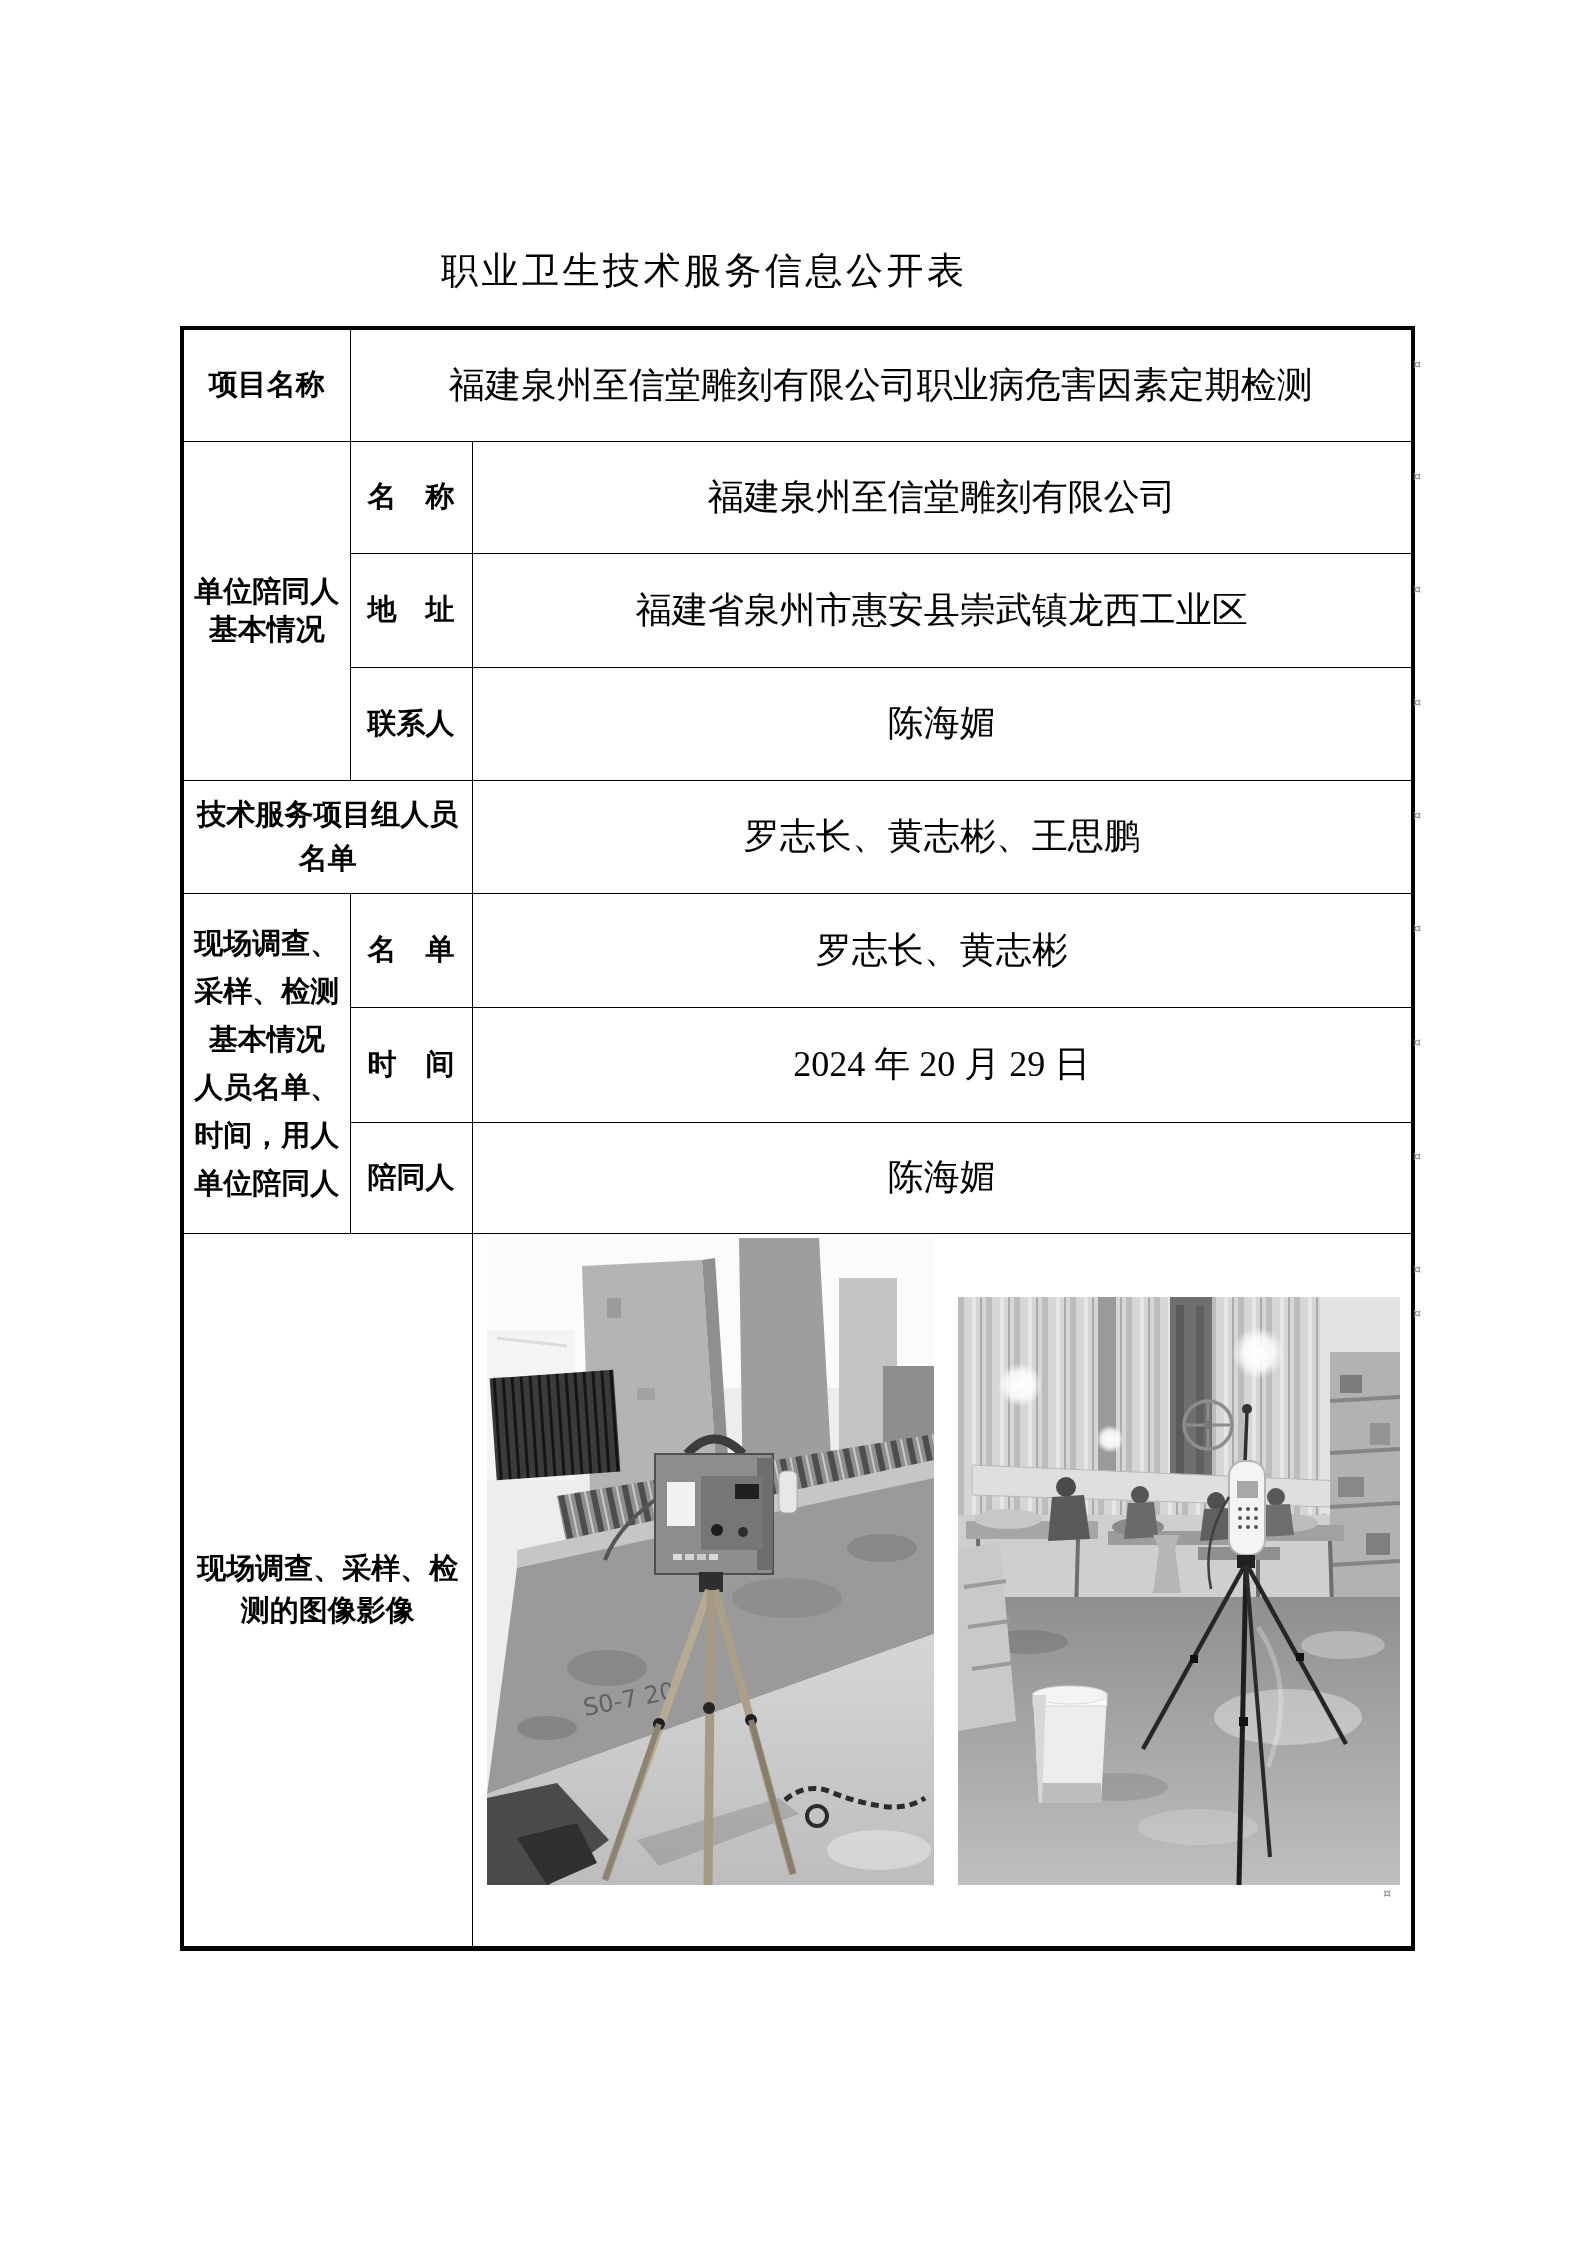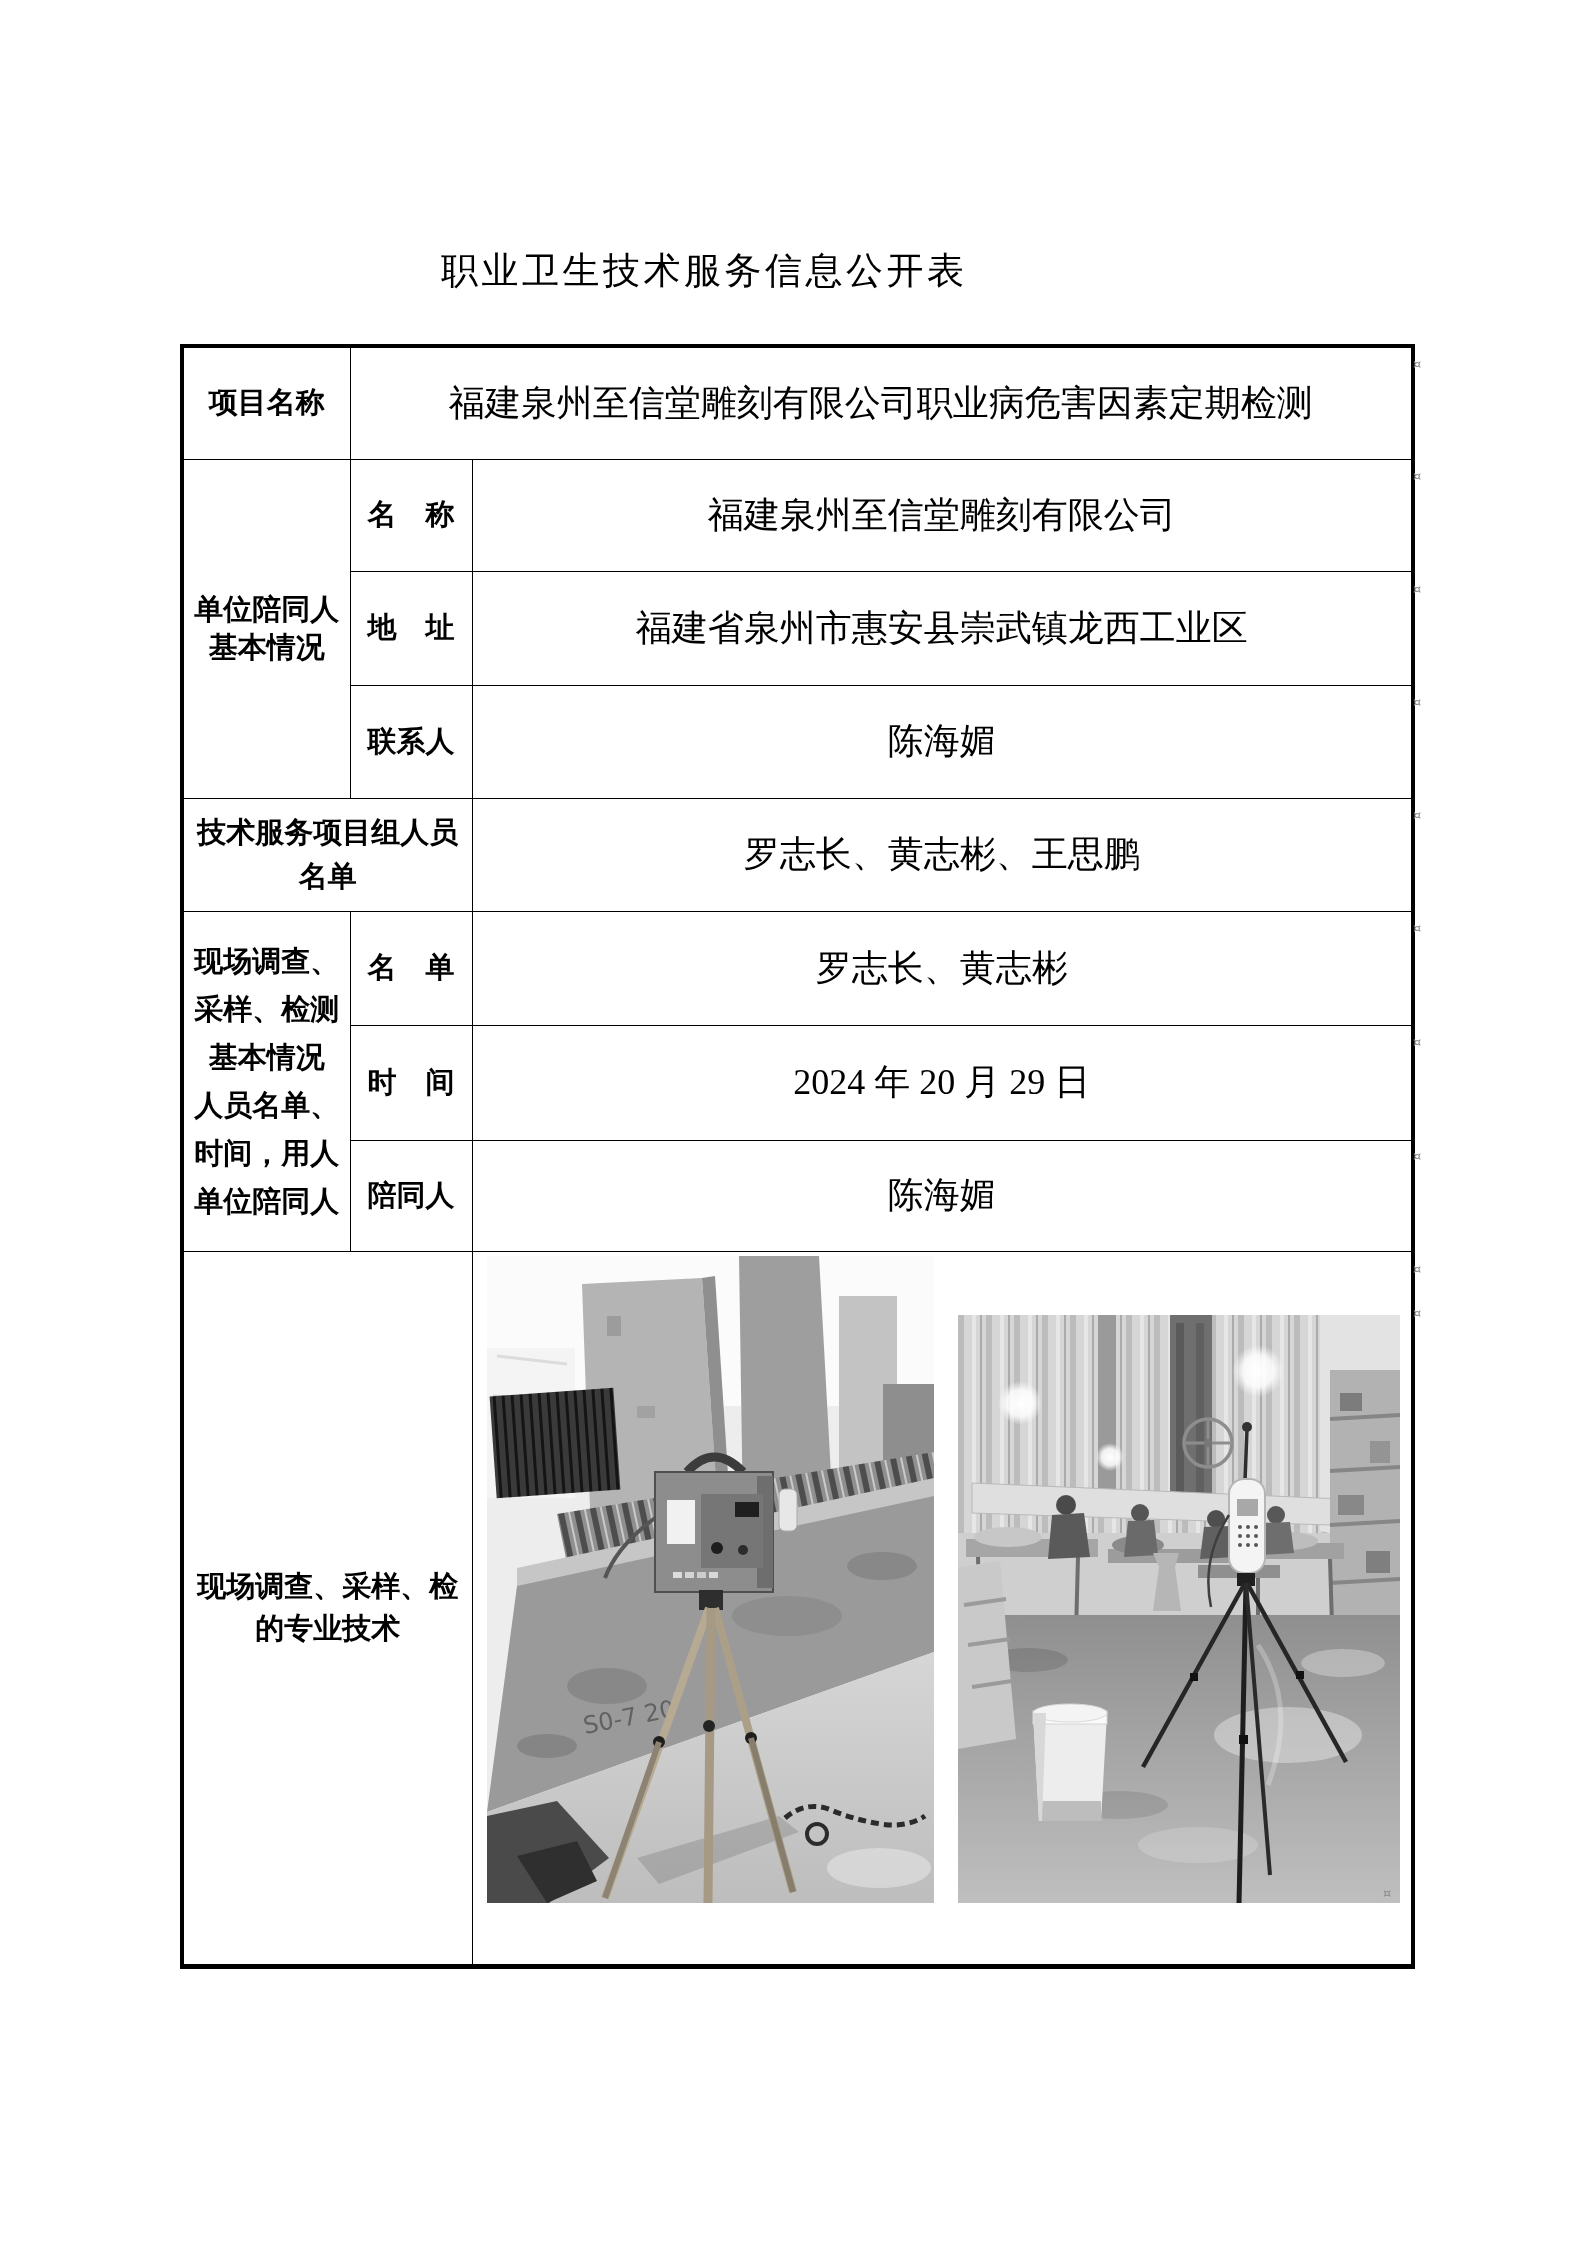--- a/index.html
+++ b/index.html
@@ -17,21 +17,21 @@
     left:441px; top:246px;
     margin:0;
     font-size:37px;
     font-weight:normal;
     letter-spacing:3.5px;
     white-space:nowrap;
   }
 
   table.doc {
     position:absolute;
-    left:180px; top:344px;
+    left:180px; top:326px;
     border-collapse:collapse;
     table-layout:fixed;
     width:1231px;
     border:4px solid #000;
   }
   table.doc td {
     border:1.5px solid #000;
     padding:0;
     text-align:center;
     vertical-align:middle;
@@ -126,21 +126,21 @@
       <td class="val">2024 年 20 月 29 日</td>
     </tr>
 
     <tr style="height:111px">
       <td class="lbl b-thick">陪同人</td>
       <td class="val b-thick">陈海媚</td>
     </tr>
 
     <tr style="height:715px" class="last-row">
       <td colspan="2" class="lbl lbl-img">现场调查、采样、检
-的专业技术</td>
+测的图像影像</td>
       <td class="photos-cell">
 
         <div class="photo photo-a">
           <svg viewBox="0 0 447 647" preserveAspectRatio="none">
             <defs>
               <linearGradient id="floorL" x1="0" y1="0" x2="0" y2="1">
                 <stop offset="0" stop-color="#d6d6d6"></stop>
                     <stop offset="1" stop-color="#bdbdbd"></stop>
               </linearGradient>
               <pattern id="fins" width="9" height="12" patternUnits="userSpaceOnUse">

